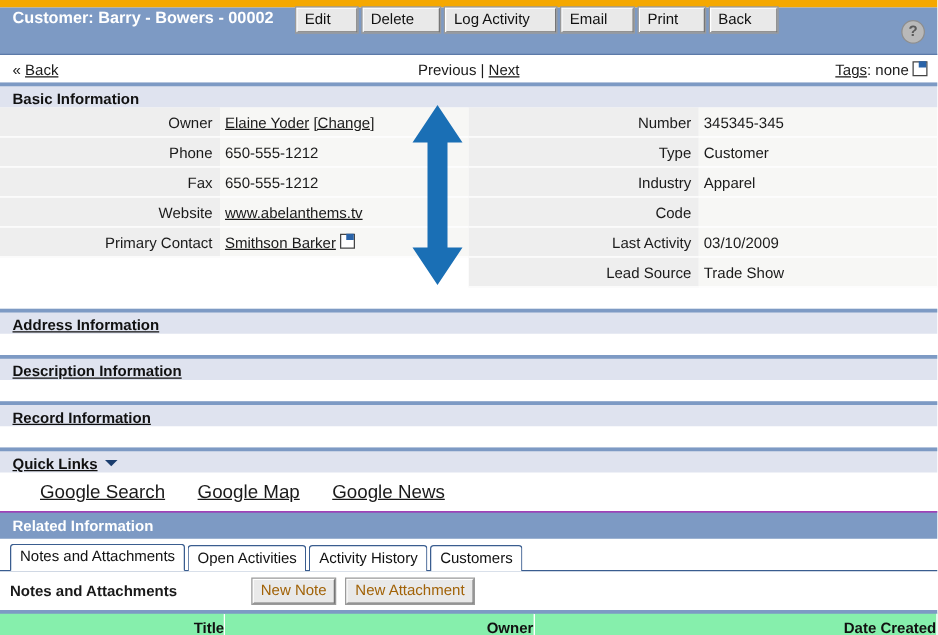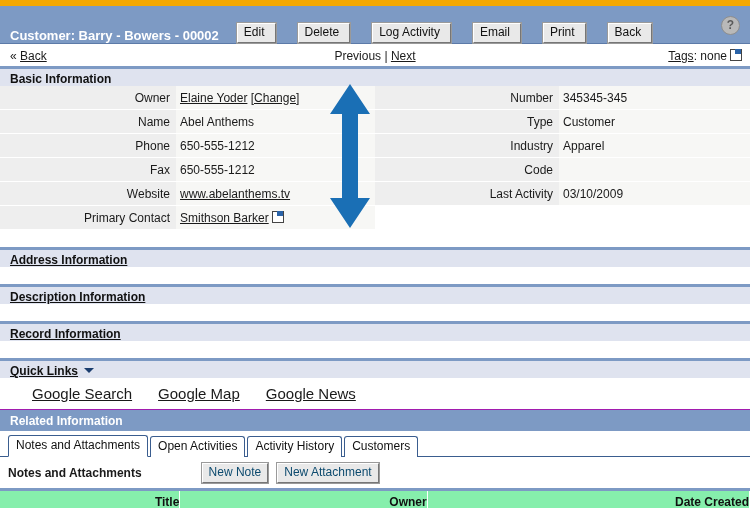--- a/index.html
+++ b/index.html
@@ -23,21 +23,21 @@
     background: #f5a800;
     width: 100%;
   }
 
   
   #title-bar {
     height: 38px;
     background: #7d9ac4;
     border-bottom: 1px solid #5c7aa8;
     display: flex;
-    align-items: flex-end;
+    align-items: flex-start;
     padding: 0 8px 0 10px;
     box-sizing: border-box;
     position: relative;
   }
   #title-text {
     color: #ffffff;
     font-weight: bold;
     font-size: 13px;
     white-space: nowrap;
     margin-right: 18px;
@@ -45,22 +45,22 @@
   .toolbtn {
     font-family: "Liberation Sans", sans-serif;
     font-size: 12px;
     color: #111;
     background: #e9e9e9;
     border-top: 1px solid #ffffff;
     border-left: 1px solid #ffffff;
     border-right: 1px solid #767676;
     border-bottom: 1px solid #767676;
     outline: 1px solid #9a9a9a;
-    padding: 1px 10px 2px 6px;
-    margin-right: 22px;
+    padding: 1px 20px 2px 6px;
+    margin-right: 4px;
     line-height: 15px;
     cursor: pointer;
     white-space: nowrap;
   }
   #help-icon {
     position: absolute;
     right: 10px;
     top: 10px;
     width: 17px;
     height: 17px;
@@ -240,21 +240,21 @@
     padding: 6px 0 5px 8px;
   }
   #notes-title {
     font-weight: bold;
     font-size: 12px;
     margin-right: 60px;
   }
   .smallbtn {
     font-family: "Liberation Sans", sans-serif;
     font-size: 12px;
-    color: #0c4a6e;
+    color: #a16207;
     background: #e9e9e9;
     border-top: 1px solid #ffffff;
     border-left: 1px solid #ffffff;
     border-right: 1px solid #767676;
     border-bottom: 1px solid #767676;
     outline: 1px solid #9a9a9a;
     padding: 1px 6px 2px 6px;
     margin-right: 9px;
     line-height: 15px;
     cursor: pointer;
@@ -331,24 +331,20 @@
 
 <div class="detail-wrap">
   <div class="detail-col left">
     <table>
         <tbody id="left-fields">
           <tr>
             <td class="lbl">Owner</td>
             <td class="val"><a class="lnk">Elaine Yoder</a> <a class="lnk">[Change]</a></td>
           </tr>
           <tr>
-            <td class="lbl">Name</td>
-            <td class="val"><span>Abel Anthems</span></td>
-          </tr>
-          <tr>
             <td class="lbl">Phone</td>
             <td class="val"><span>650-555-1212</span></td>
           </tr>
           <tr>
             <td class="lbl">Fax</td>
             <td class="val"><span>650-555-1212</span></td>
           </tr>
           <tr>
             <td class="lbl">Website</td>
             <td class="val"><a class="lnk">www.abelanthems.tv</a></td>
@@ -375,20 +371,24 @@
             <td class="lbl">Industry</td>
             <td class="val"><span>Apparel</span></td>
           </tr>
           <tr>
             <td class="lbl">Code</td>
             <td class="val"><span></span></td>
           </tr>
           <tr>
             <td class="lbl">Last Activity</td>
             <td class="val"><span>03/10/2009</span></td>
+          </tr>
+          <tr>
+            <td class="lbl">Lead Source</td>
+            <td class="val"><span>Trade Show</span></td>
           </tr>
         </tbody>
       </table>
   </div>
 </div>
 
 <div class="section-hdr tight">Address Information</div>
 <div class="section-hdr tight">Description Information</div>
 <div class="section-hdr tight">Record Information</div>
 

